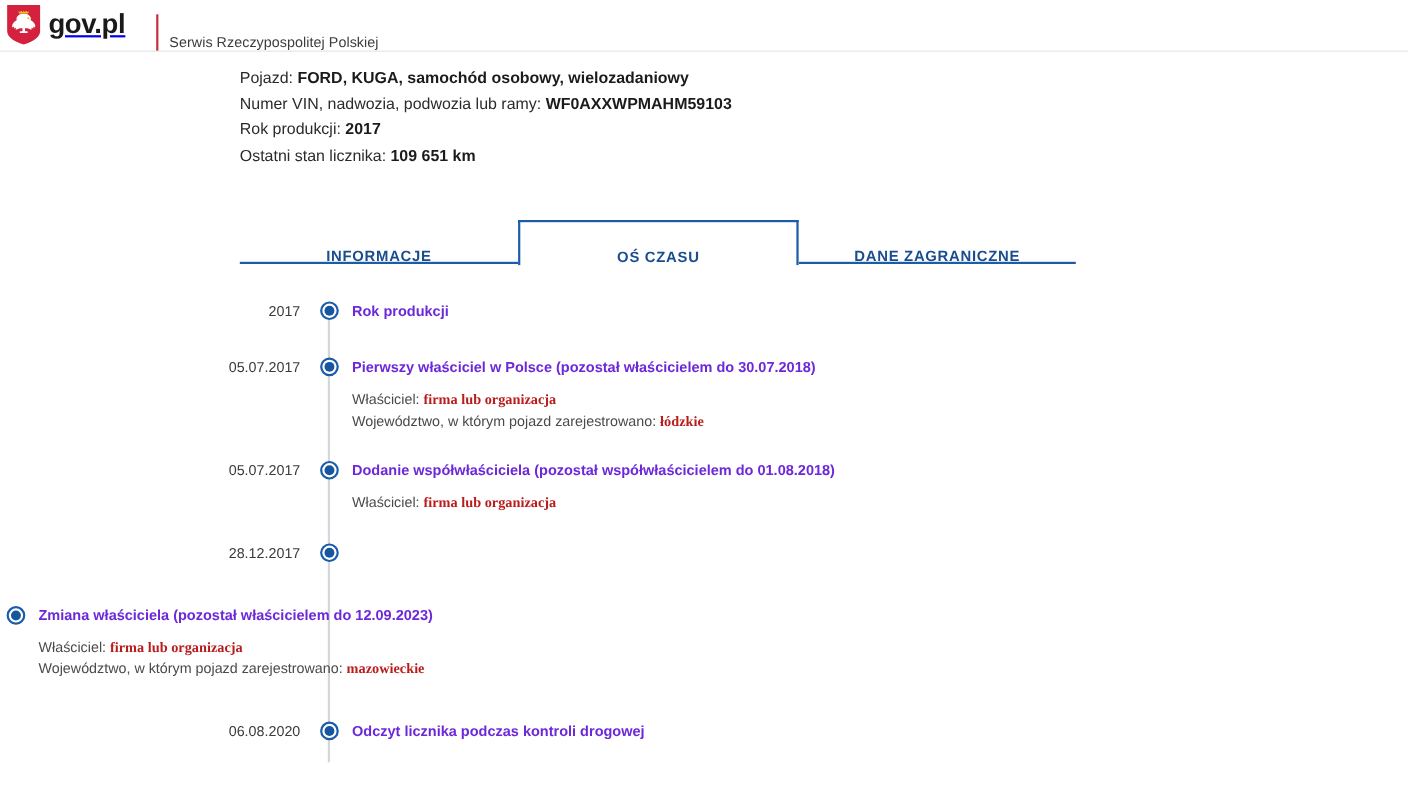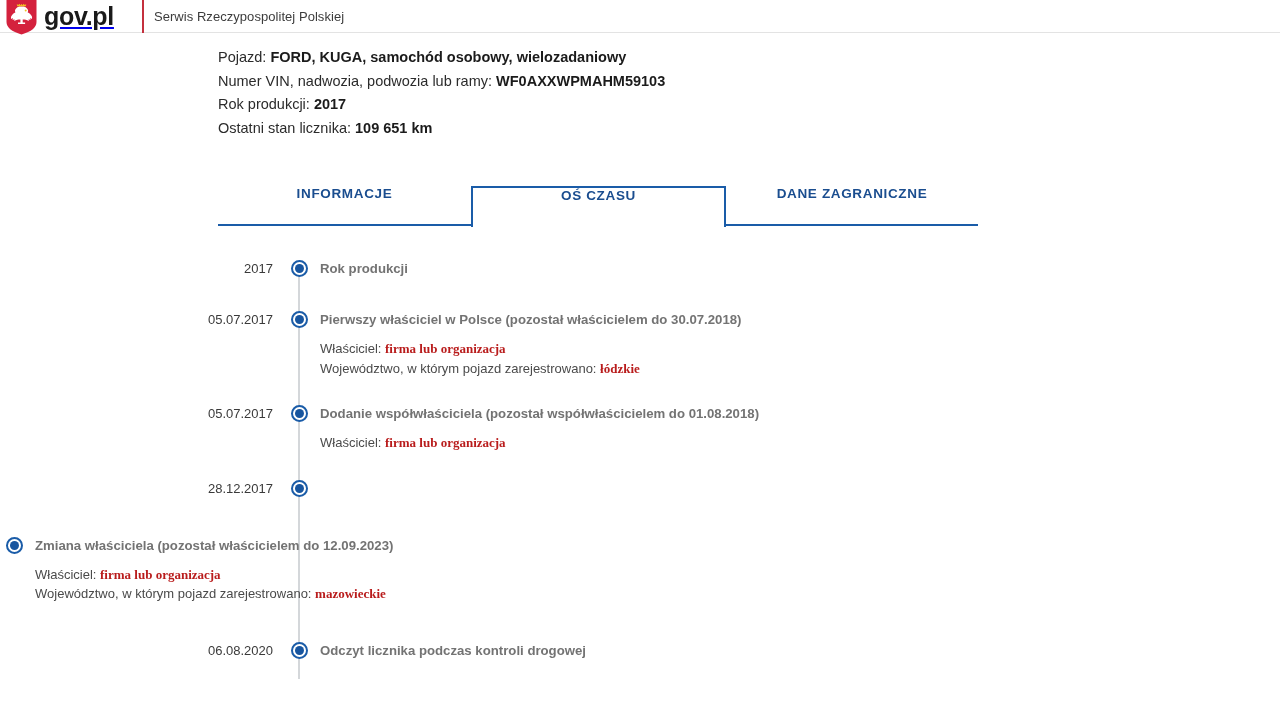--- a/index.html
+++ b/index.html
@@ -7,24 +7,24 @@
   html, body {
     margin: 0; padding: 0;
     width: 1280px; height: 720px;
     background: #ffffff;
     font-family: "Liberation Sans", "DejaVu Sans", sans-serif;
     overflow: hidden;
   }
 
   
   .site-header {
-    height: 33px;
+    height: 47px;
     border-bottom: 1px solid #e3e3e3;
     display: flex;
-    align-items: center;
+    align-items: flex-end;
     padding-left: 6px;
     background: #fff;
   }
   .brand {
     display: flex;
     align-items: center;
     gap: 7px;
     height: 47px;
   }
   .emblem {
@@ -69,21 +69,21 @@
     position: relative;
     margin: 46px 0 0 218px;
     width: 760px;
     height: 40px;
   }
   .tab {
     position: absolute;
     top: 0;
     height: 40px;
     display: flex;
-    align-items: flex-start;
+    align-items: flex-end;
     justify-content: center;
     font-size: 13.5px;
     font-weight: bold;
     letter-spacing: 0.65px;
     color: #1a4d8f;
     background: transparent;
     cursor: pointer;
     user-select: none;
   }
   .tab-informacje { left: 0;   width: 253px; }
@@ -162,21 +162,21 @@
     background: #d4d7da;
     z-index: 0;
   }
   .tl-body {
     padding-left: 7px;
     flex: 1 1 auto;
   }
   .tl-title {
     font-size: 13.2px;
     font-weight: bold;
-    color: #737373;
+    color: #6d28d9;
     line-height: 20px;
     white-space: nowrap;
   }
   .tl-details { margin-top: 9px; }
   .tl-detail {
     font-size: 13px;
     color: #4a4a4a;
     line-height: 19.5px;
     white-space: nowrap;
   }

